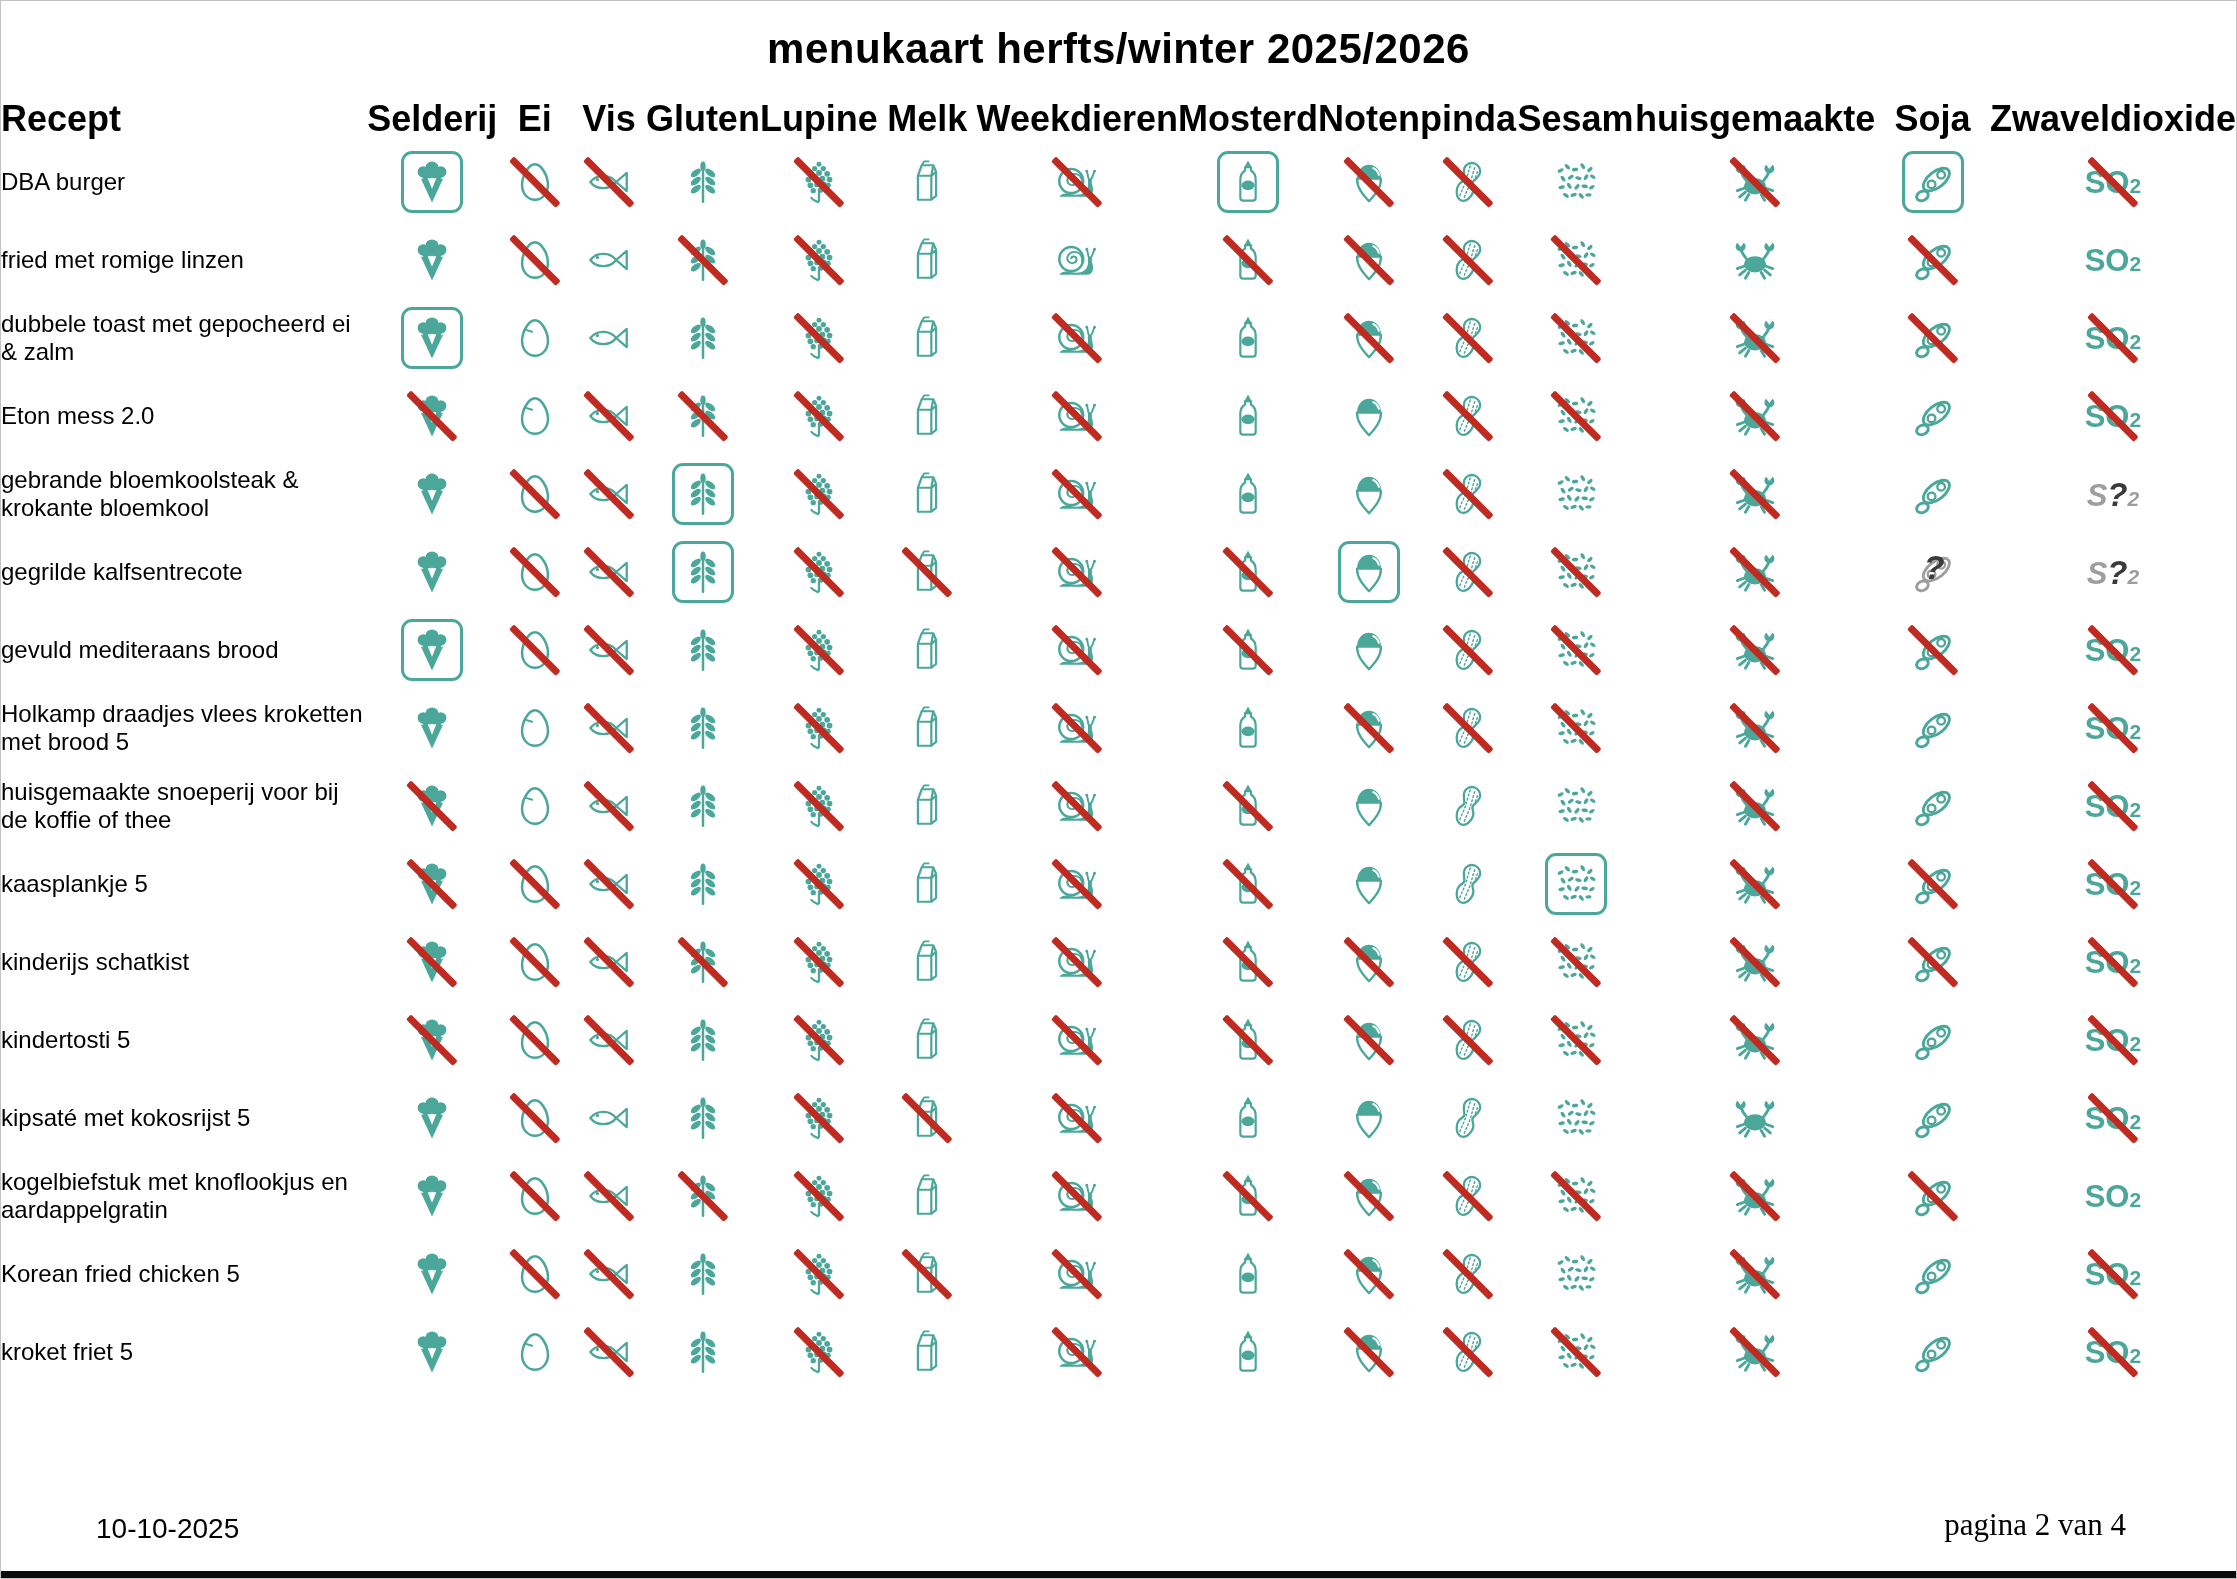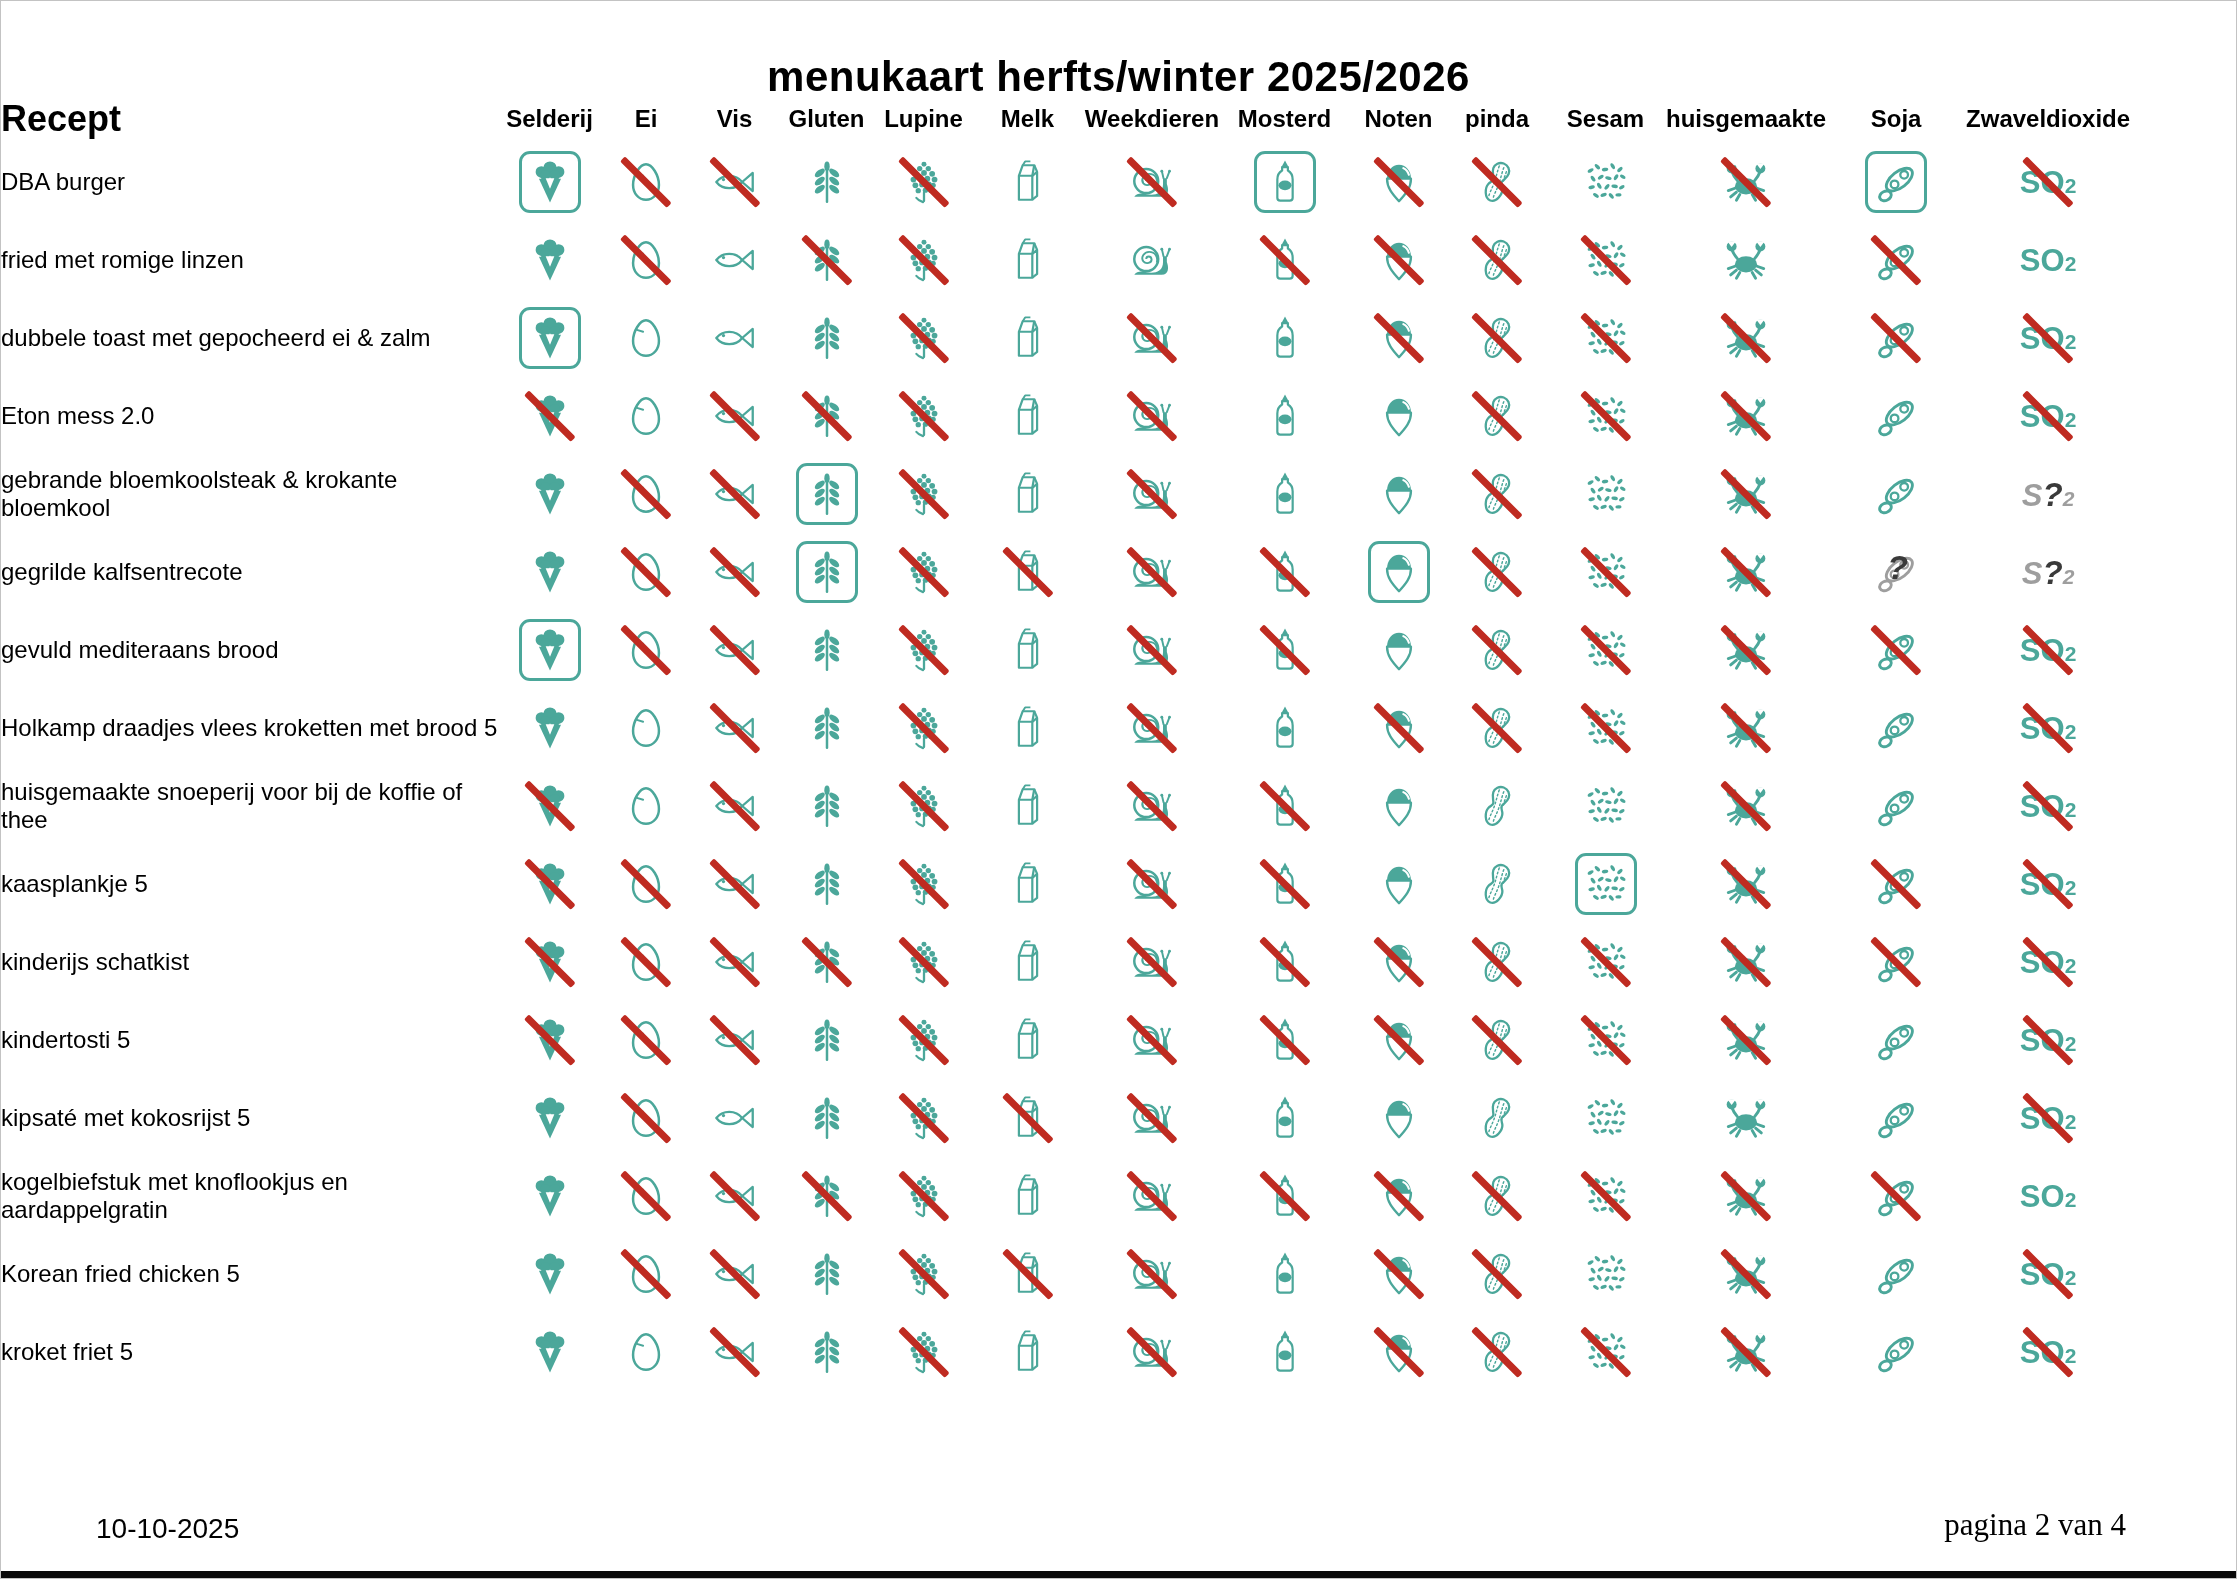--- a/index.html
+++ b/index.html
@@ -10,27 +10,27 @@
     --text:#000000;
   }
   html,body{margin:0;padding:0;background:#ffffff;}
   body{font-family:"Liberation Sans",sans-serif;color:var(--text);}
   .page{
     position:relative;width:2237px;height:1579px;background:#ffffff;
     box-sizing:border-box;border:1px solid #c3c3c3;overflow:hidden;
   }
   .title{
     position:absolute;top:24px;left:0;width:100%;text-align:center;
-    font-size:42px;font-weight:bold;letter-spacing:0.5px;margin-top:28px;
+    font-size:42px;font-weight:bold;letter-spacing:0.5px;
   }
   table.grid{
     position:absolute;top:94px;left:0;border-collapse:collapse;table-layout:fixed;
   }
   table.grid th,table.grid td{padding:0;vertical-align:middle;}
-  th.hdr{font-size:24px;font-weight:bold;text-align:center;white-space:nowrap;height:48px;overflow:visible;}
+  th.hdr{font-size:36px;font-weight:bold;text-align:center;white-space:nowrap;height:48px;overflow:visible;}
   th.hdr-recept{text-align:left;padding-left:117px;font-size:36px;}
   tr.datarow{height:78px;}
   td.name{font-size:24px;line-height:1.16;padding-left:117px;padding-right:28px;text-align:left;}
   td.cell{text-align:center;}
   .wrap{
     position:relative;display:inline-flex;align-items:center;justify-content:center;
     min-width:52px;height:52px;color:var(--teal);vertical-align:middle;
   }
   .wrap.b{border:3.5px solid var(--teal);border-radius:11px;min-width:56px;height:56px;}
   .wrap.q{color:var(--gray);font-style:italic;}

